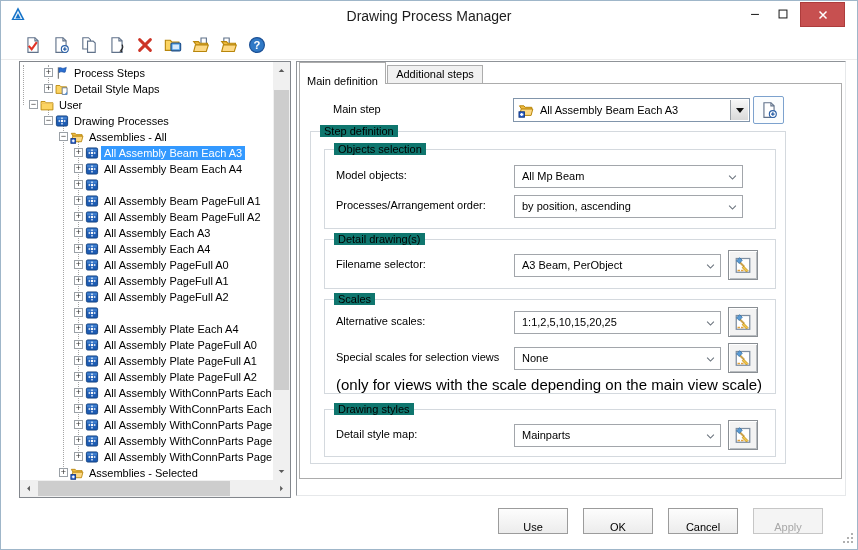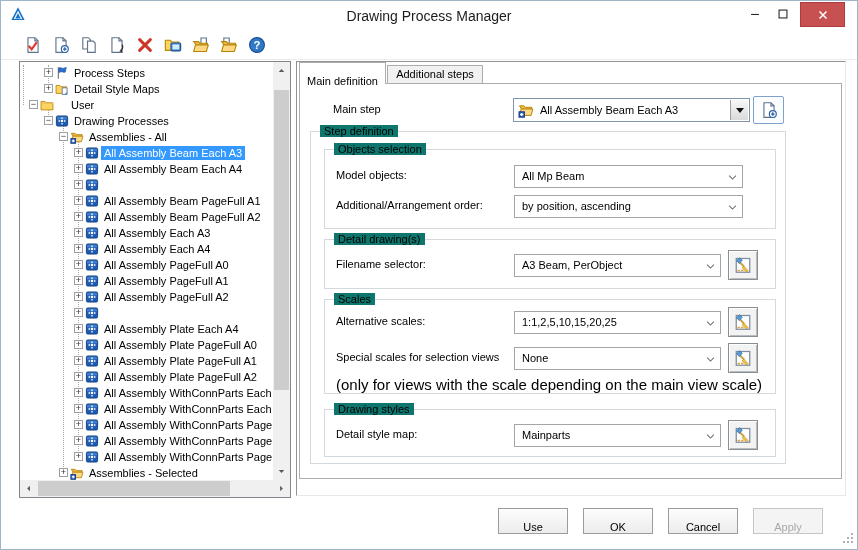--- a/index.html
+++ b/index.html
@@ -225,21 +225,21 @@
           <span class="lbl" style="left: 51px;">Detail Style Maps</span>
         </div>
         <div class="tree-row" style="top: 35px;">
           <span class="expander" style="left: 9px;">−</span>
           <span class="t-icn" style="left: 20px;">
             <svg viewBox="0 0 16 16">
               <path d="M1.2 4h4.6l1.3 1.5h7.7v8.1H1.2Z" fill="#fcd462" stroke="#b8860b"></path>
               <path d="M1.2 6.2h13.6" stroke="#eec05a" fill="none"></path>
             </svg>
           </span>
-          <span class="lbl" style="left: 48px;">User</span>
+          <span class="lbl" style="left: 36px;">User</span>
         </div>
         <div class="tree-row" style="top: 51px;">
           <span class="expander" style="left: 24px;">−</span>
           <span class="t-icn" style="left: 35px;">
             <svg viewBox="0 0 16 16">
               <rect x="1.6" y="2.2" width="12.8" height="11.6" rx="1.6" fill="#1d5cb4" stroke="#0d3a78"></rect>
               <path d="M2.4 3h11.2v3.2H2.4Z" fill="#5b9ae4" opacity=".55"></path>
               <circle cx="8" cy="8" r="1.5" fill="#fff"></circle>
               <path d="M8 3.4 9.3 5.5H6.7Z" fill="#fff"></path>
               <path d="M8 12.6 9.3 10.5H6.7Z" fill="#fff"></path>
@@ -642,21 +642,21 @@
     </div>
     <div class="flabel" style="left:39px;top:107px">Model objects:</div>
     <div class="combo" style="left:217px;top:103px;width:229px">
       <span class="val">All Mp Beam</span>
       <span class="chev">
           <svg viewBox="0 0 12 8">
             <path d="M1.5 1.5 6 6l4.5-4.5" fill="none" stroke="#67707a" stroke-width="1.4"></path>
           </svg>
         </span>
     </div>
-    <div class="flabel" style="left:39px;top:137px">Additional/Arrangement order:</div>
+    <div class="flabel" style="left:39px;top:137px">Processes/Arrangement order:</div>
     <div class="combo" style="left:217px;top:133px;width:229px">
       <span class="val">by position, ascending</span>
       <span class="chev">
           <svg viewBox="0 0 12 8">
             <path d="M1.5 1.5 6 6l4.5-4.5" fill="none" stroke="#67707a" stroke-width="1.4"></path>
           </svg>
         </span>
     </div>
 
     <div class="group" style="left:27px;top:177px;width:452px;height:50px">

